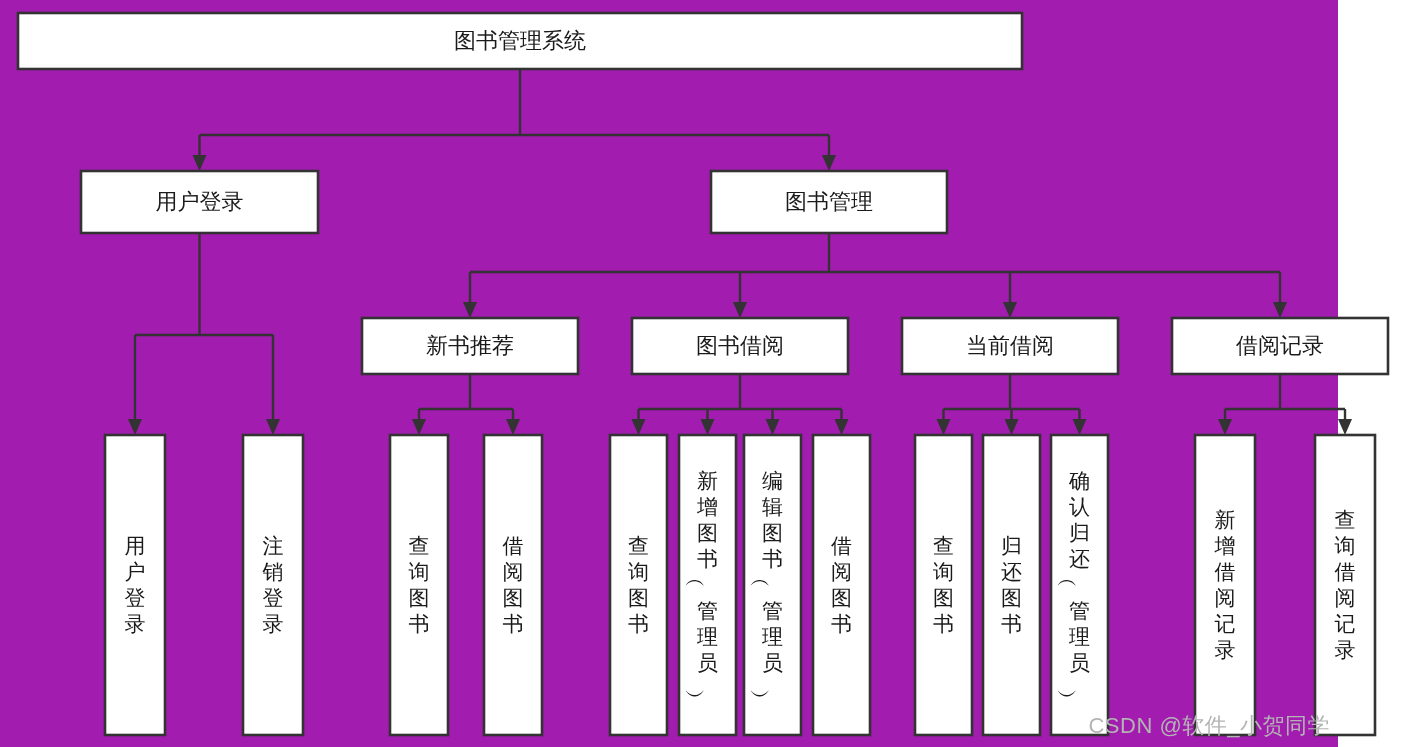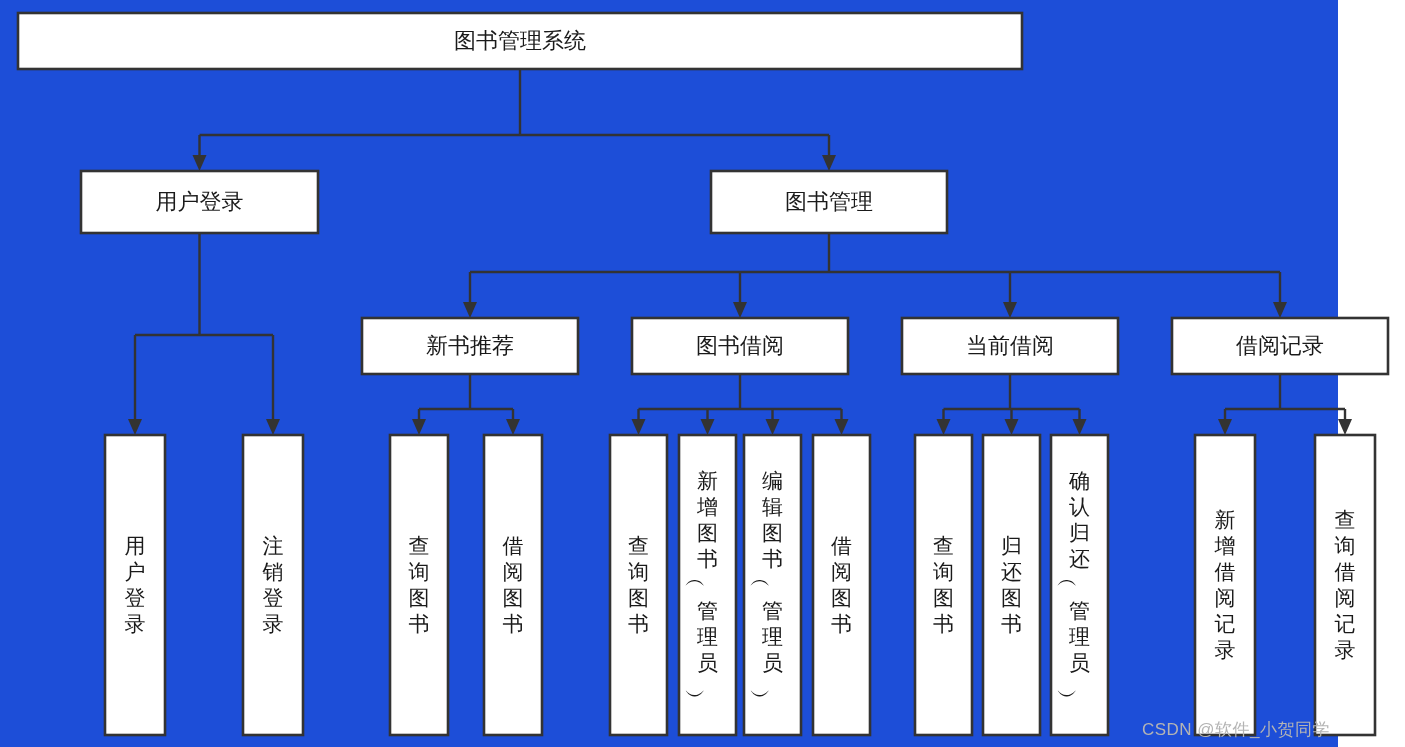--- a/index.html
+++ b/index.html
@@ -10,21 +10,21 @@
   body {
     width: 1405px;
     height: 747px;
     font-family: "Liberation Sans", "DejaVu Sans", sans-serif;
     overflow: hidden;
   }
   #diagram-root {
     position: relative;
     width: 1338px;
     height: 747px;
-    background: #1d4ed8;
+    background: #a21caf;
     text-align: center;
   }
   svg.flow {
     position: absolute;
     top: 0;
     left: 0;
     width: 1405px;
     height: 747px;
   }
   .node-rect {
@@ -50,21 +50,21 @@
     fill: none;
   }
   .arrow-head {
     fill: #333333;
   }
   .watermark {
     position: absolute;
     right: 8px;
     bottom: 6px;
     font-family: "Liberation Sans", "DejaVu Sans", sans-serif;
-    font-size: 17px;
+    font-size: 22px;
     color: #b4b4b4;
     white-space: nowrap;
     letter-spacing: 0.5px;
   }
 </style>
 </head>
 <body>
 
 <div id="diagram-root">
 

